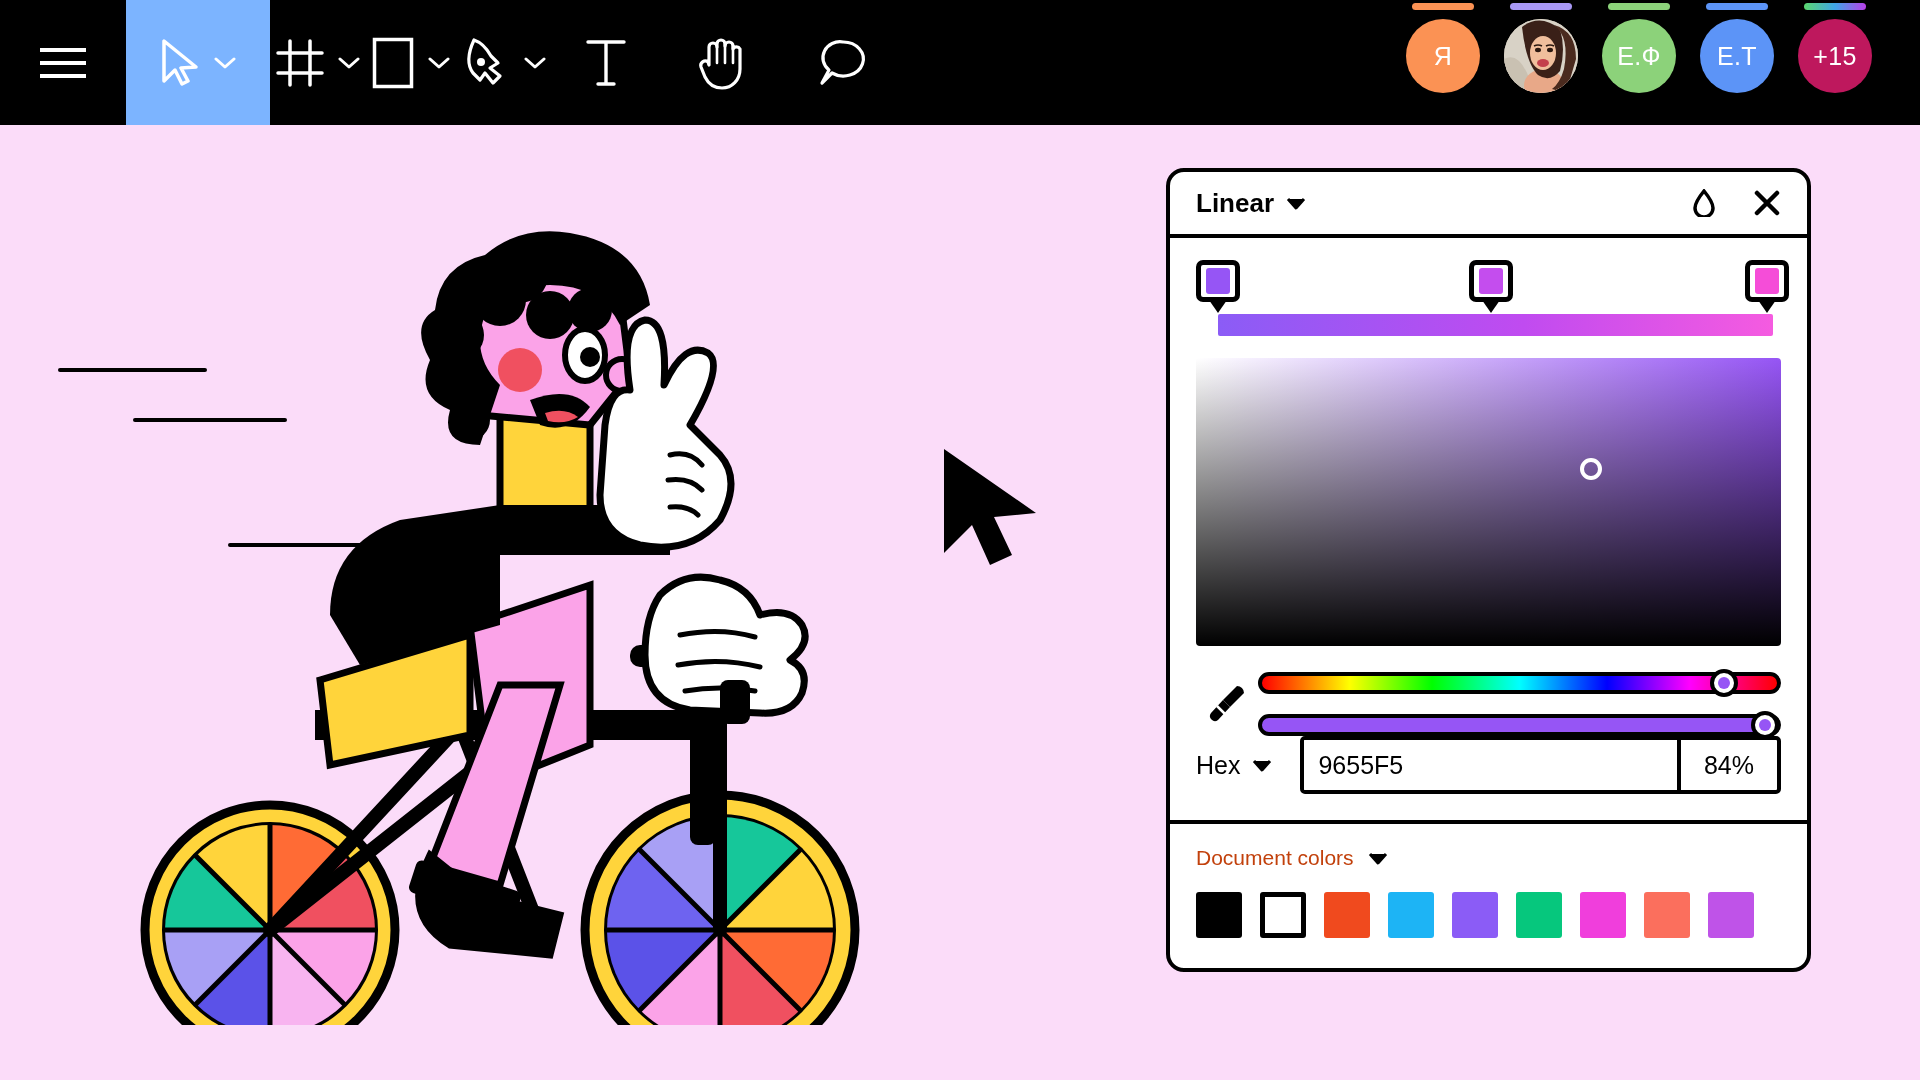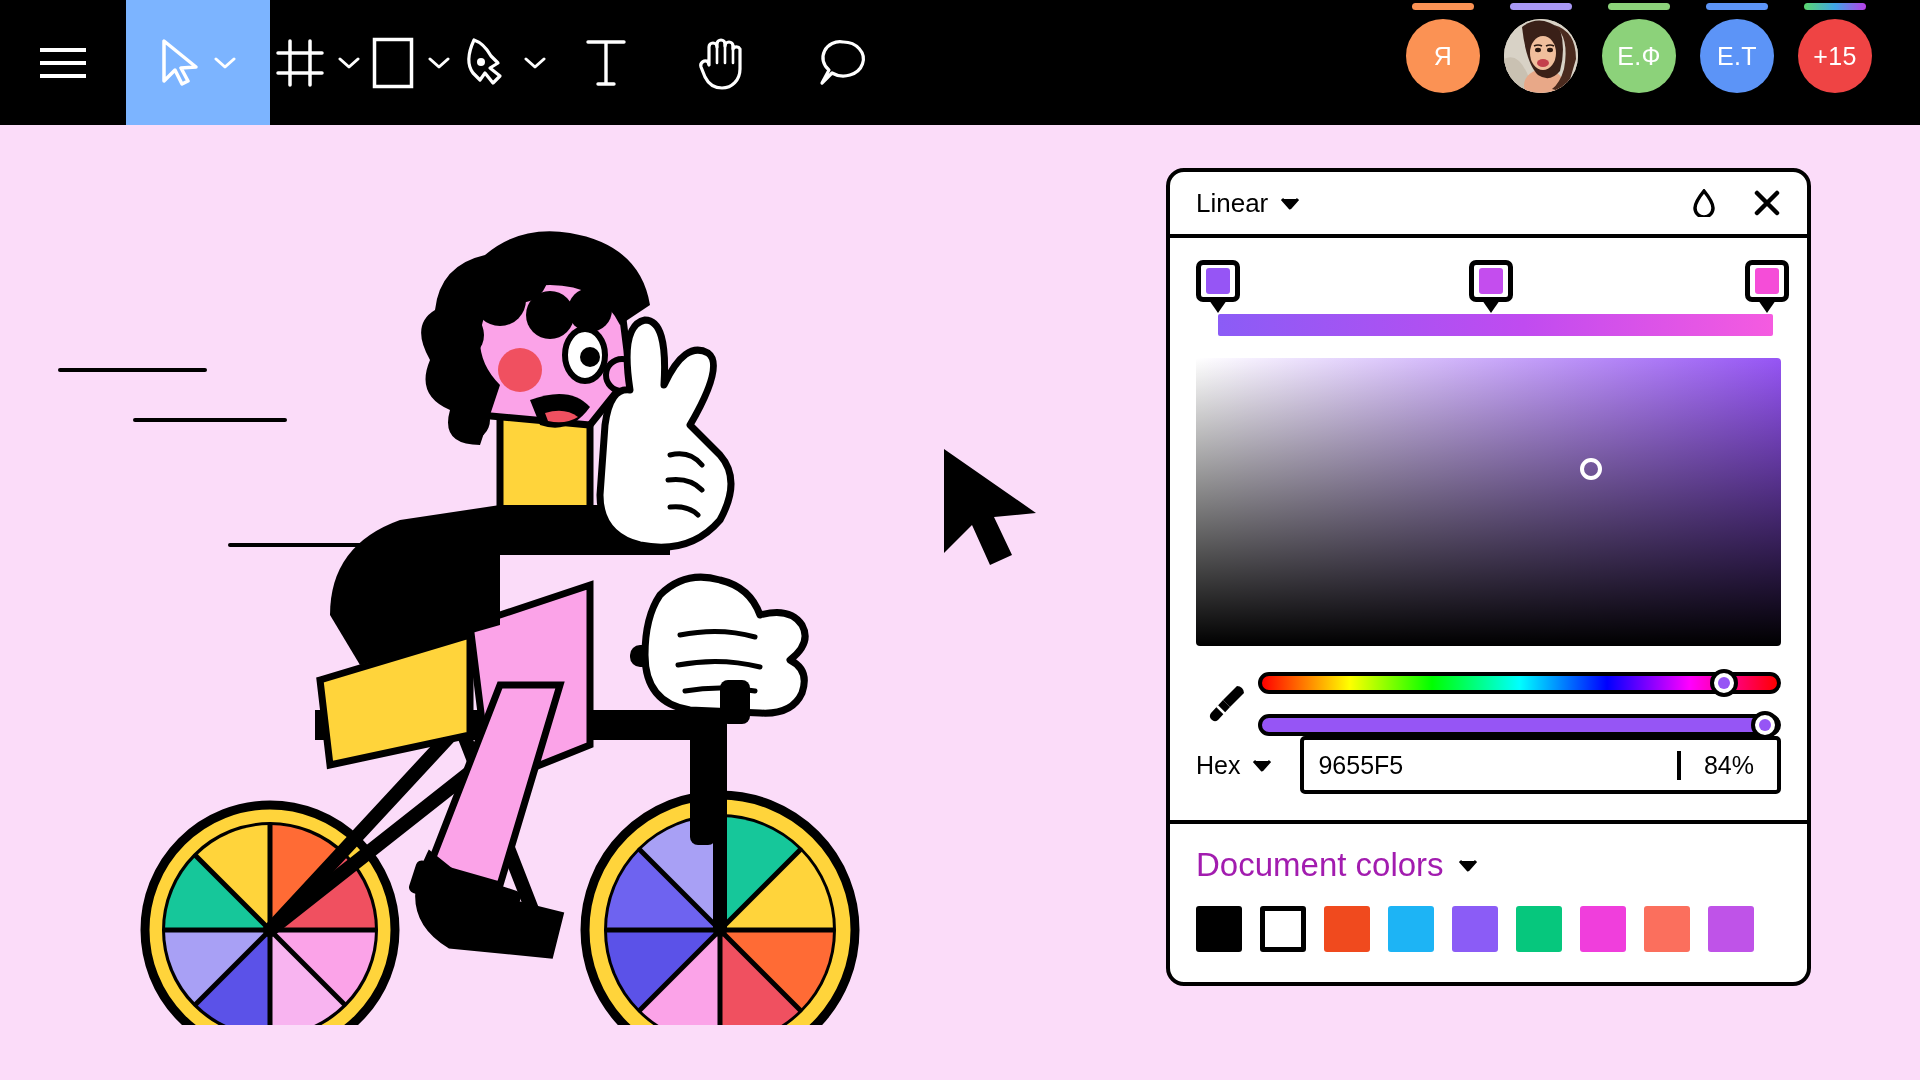--- a/index.html
+++ b/index.html
@@ -51,21 +51,21 @@
   
   .panel {
     position:absolute; left:1166px; top:168px; width:645px;
     background:#ffffff; border:4px solid #000; border-radius:18px;
     overflow:hidden;
   }
   .panel-header {
     height:66px; display:flex; align-items:center; padding:0 26px;
     border-bottom:4px solid #000;
   }
-  .panel-title { font-size:26px; color:#000; }
+  .panel-title { font-size:26px; color:#000;font-weight:bold; }
   .hdr-chev { margin-left:12px; }
   .hdr-icons { margin-left:auto; display:flex; align-items:center; gap:38px; }
   .hdr-ico { cursor:pointer; display:block; }
 
   .panel-body { padding:22px 26px 26px 26px; }
 
   .stops-row { position:relative; height:52px; }
   .stop {
     position:absolute; top:0; width:44px; height:52px; cursor:pointer;
   }
@@ -106,35 +106,35 @@
     background:#fff; border:4px solid #000; display:flex; align-items:center; justify-content:center;
     cursor:pointer;
   }
   .slider-knob i { width:12px; height:12px; border-radius:50%; display:block; }
 
   .hex-row { display:flex; align-items:center; }
   .hex-label { font-size:25px; color:#000; }
   .hex-chev { margin-left:12px; }
   .hex-fields {
     margin-left:28px; flex:1; display:flex; border:4px solid #000; border-radius:5px;
-    height:58px; overflow:hidden;align-items:center;
+    height:58px; overflow:hidden;
   }
   .hex-input {
     flex:1; border:none; outline:none; font-size:25px; padding:0 14px;
     font-family:"Liberation Sans", sans-serif; color:#000; background:#fff;
   }
   .hex-pct {
     width:100px; border-left:4px solid #000; display:flex; align-items:center;
     justify-content:center; font-size:25px; color:#000;
   }
 
   .panel-divider { border-top:4px solid #000; }
   .doc-section { padding:22px 26px 30px 26px; }
   .doc-head { display:flex; align-items:center; }
-  .doc-title { font-size:33px; color:#a21caf; }
+  .doc-title { font-size:21px; color:#c2410c; }
   .doc-chev { margin-left:14px; }
   .swatches { margin-top:22px; display:flex; gap:18px; }
   .swatch { width:46px; height:46px; border-radius:3px; cursor:pointer; }
   .swatch.outlined { border:5px solid #000; }
 </style>
 </head>
 <body>
 
 <div id="app">
 
@@ -242,21 +242,21 @@
 
       <div class="avatar-wrap">
         <span class="avatar-bar" style="background:#5C94F7"></span>
         <span class="avatar" style="background:#5C94F7">
           <span>Е.Т</span>
         </span>
       </div>
 
       <div class="avatar-wrap">
         <span class="avatar-bar" style="background:linear-gradient(to right,#5BD66E,#3FA5E8,#B93FE8)"></span>
-        <span class="avatar" style="background:#ef4444">
+        <span class="avatar" style="background:#be185d">
           <span>+15</span>
         </span>
       </div>
     </div>
   </div>
 
   <div class="canvas">
 
     <svg class="art" width="900" height="900" viewBox="0 0 900 900">
 

